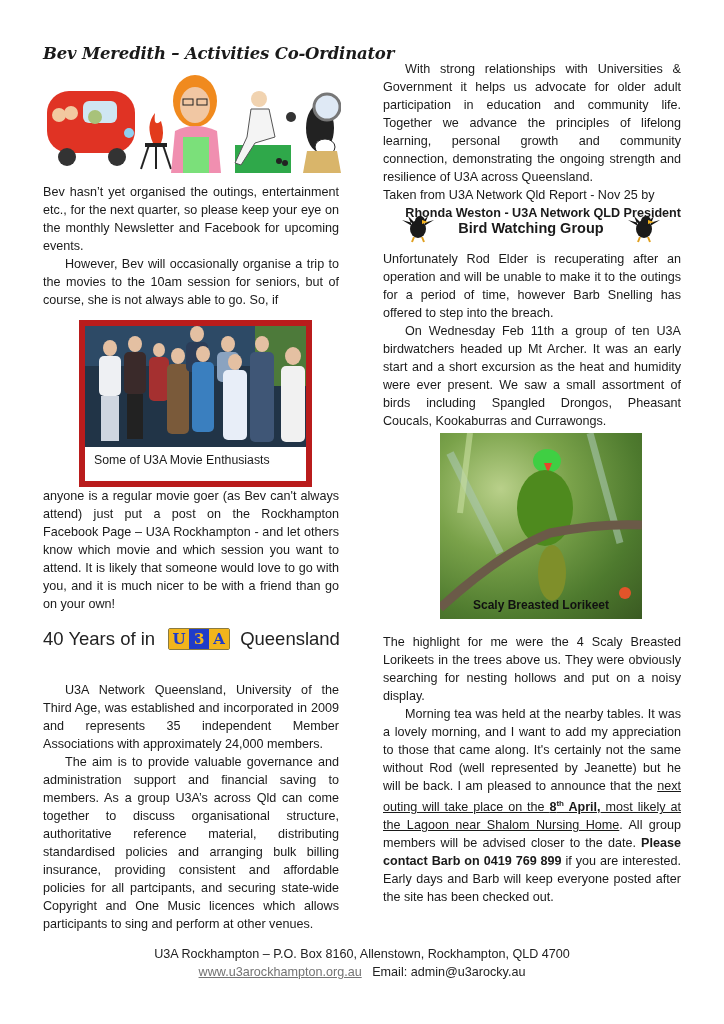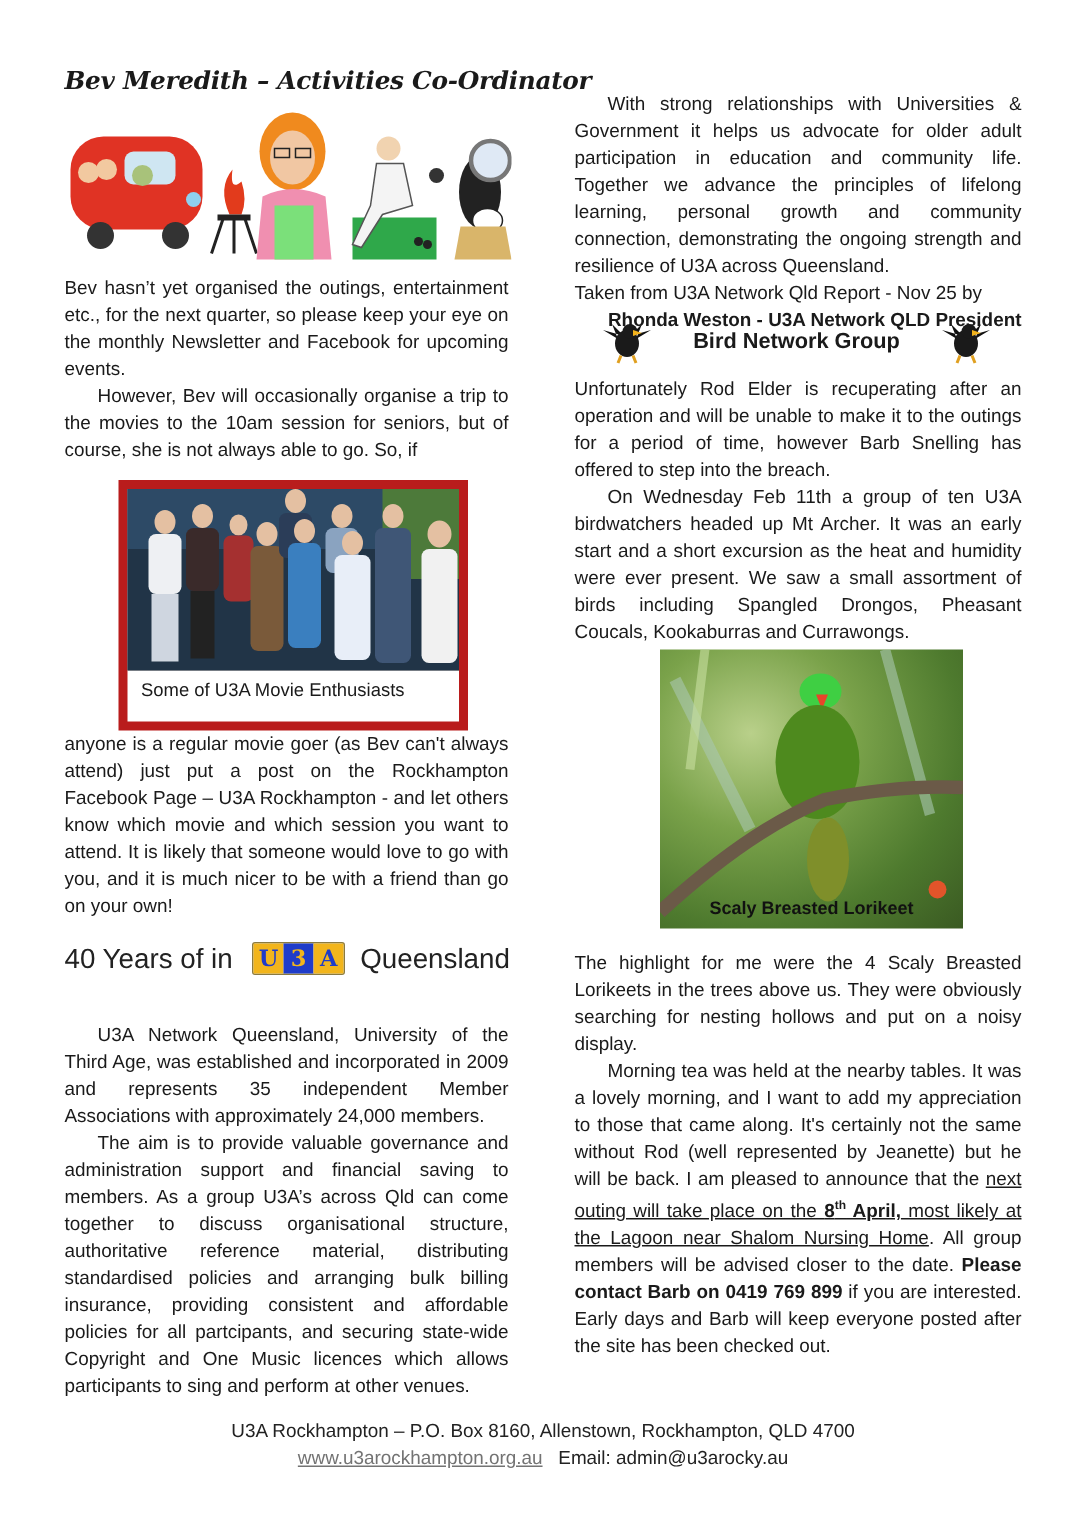--- a/index.html
+++ b/index.html
@@ -152,21 +152,21 @@
 
 <div class="bird-title">
   <svg width="36" height="32" viewBox="0 0 36 32">
     <path d="M2 8 L12 14 L8 4 L16 12 Z" fill="#111"></path>
     <path d="M34 8 L24 14 L28 4 L20 12 Z" fill="#111"></path>
     <ellipse cx="18" cy="17" rx="8" ry="9" fill="#1a1a1a"></ellipse>
     <circle cx="20" cy="9" r="5" fill="#1a1a1a"></circle>
     <path d="M22 8 L28 10 L22 12 Z" fill="#f2b21c"></path>
     <path d="M14 25 L12 30 M22 25 L24 30" stroke="#e0a020" stroke-width="2"></path>
   </svg>
-  <span class="t">Bird Network Group</span>
+  <span class="t">Bird Watching Group</span>
   <svg width="36" height="32" viewBox="0 0 36 32">
     <path d="M2 8 L12 14 L8 4 L16 12 Z" fill="#111"></path>
     <path d="M34 8 L24 14 L28 4 L20 12 Z" fill="#111"></path>
     <ellipse cx="18" cy="17" rx="8" ry="9" fill="#1a1a1a"></ellipse>
     <circle cx="20" cy="9" r="5" fill="#1a1a1a"></circle>
     <path d="M22 8 L28 10 L22 12 Z" fill="#f2b21c"></path>
     <path d="M14 25 L12 30 M22 25 L24 30" stroke="#e0a020" stroke-width="2"></path>
   </svg>
 </div>
 

